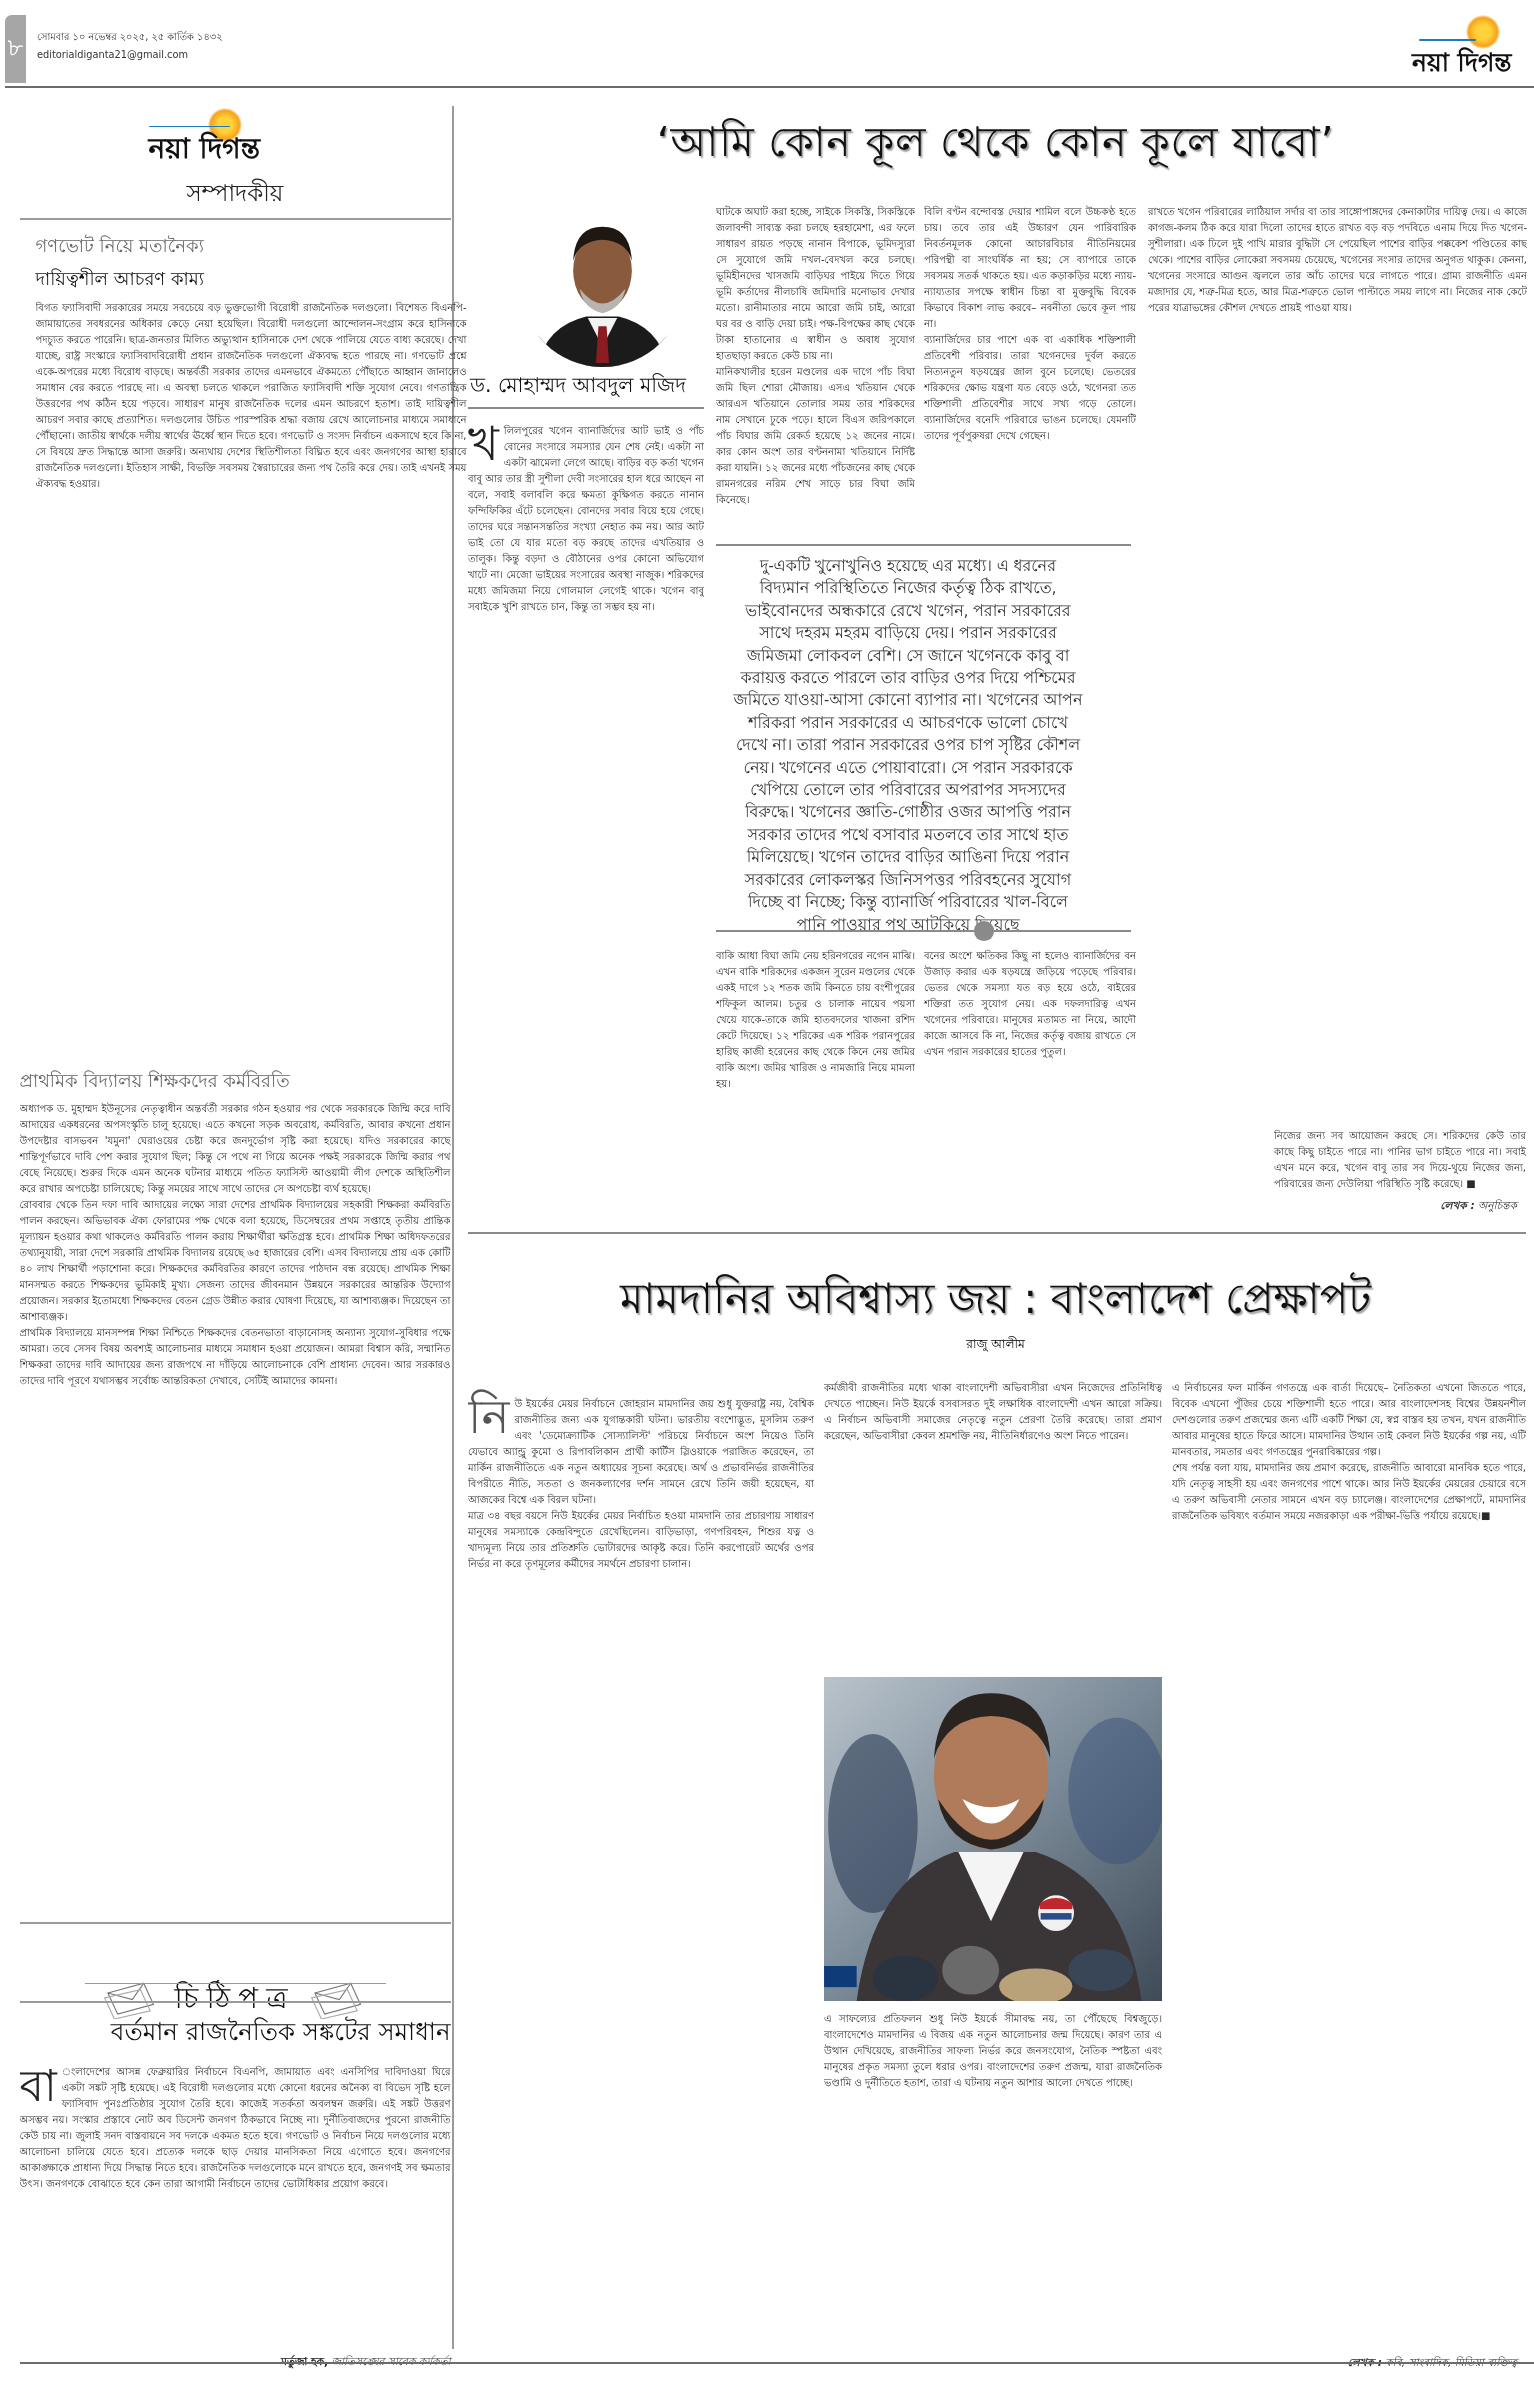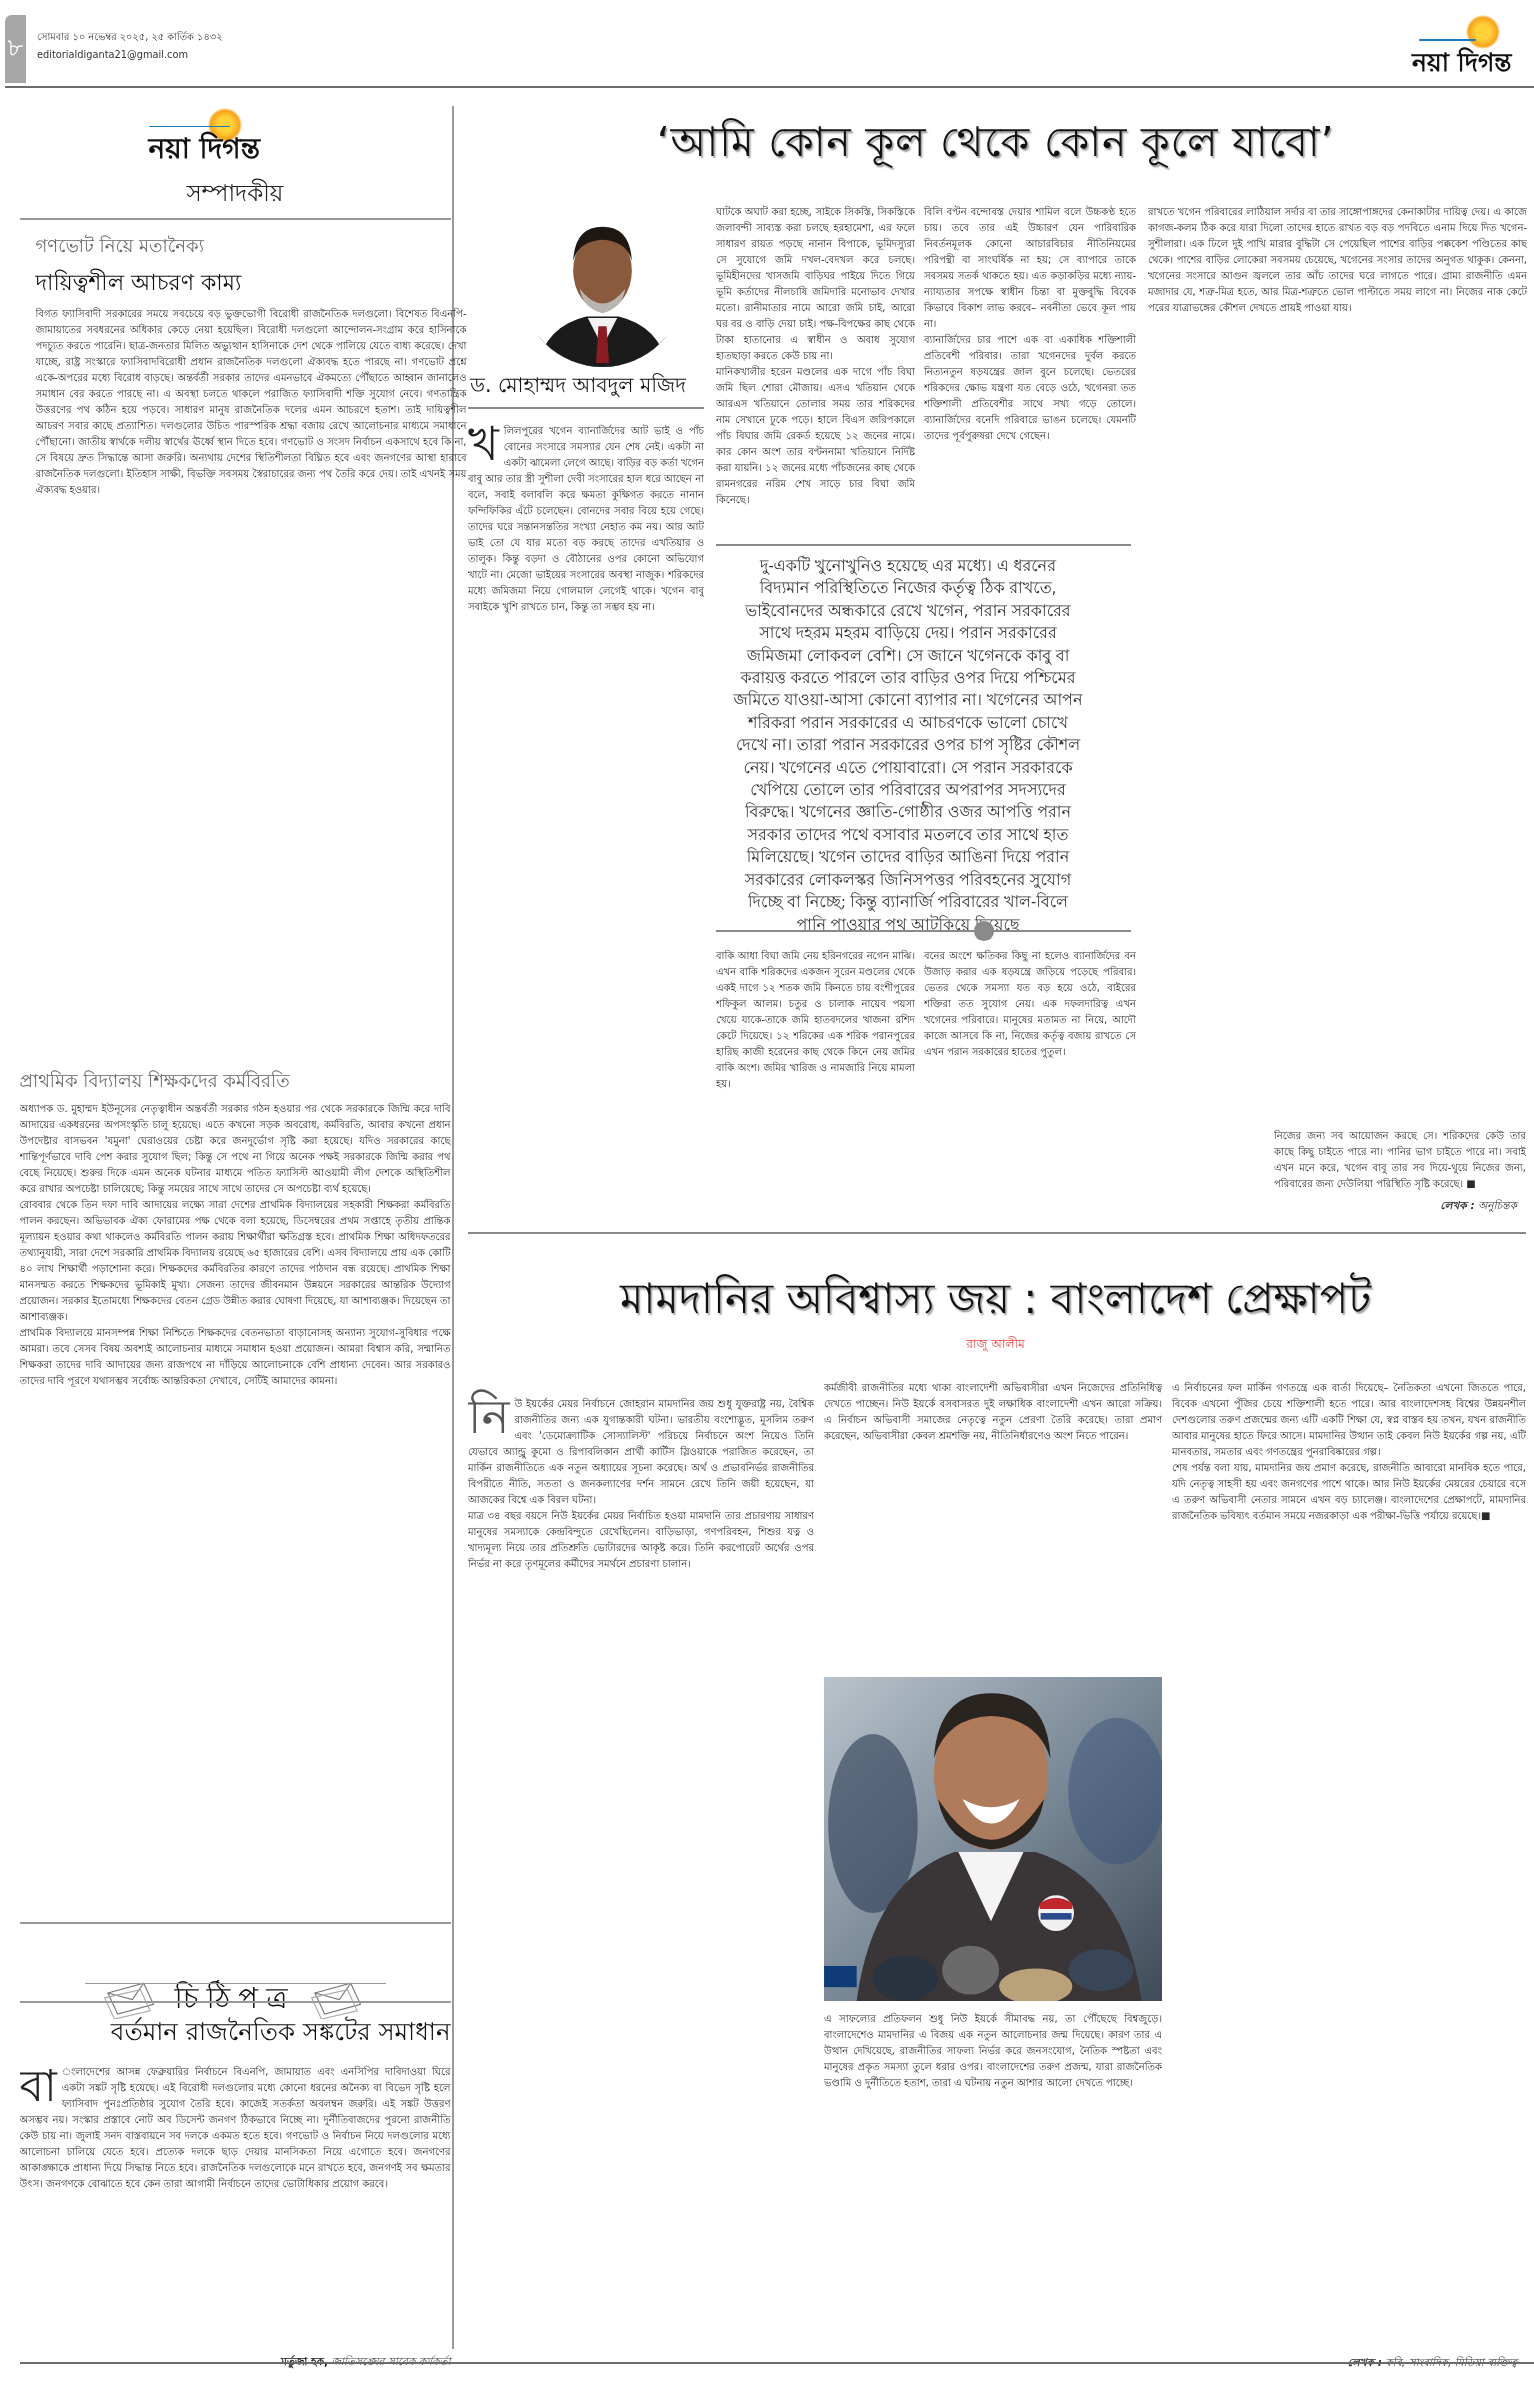--- a/index.html
+++ b/index.html
@@ -18,41 +18,41 @@
   .logo { font-family: "DejaVu Serif", serif; font-weight: bold; color: #111; position:absolute; }
   .logo .sun { position:absolute; border-radius:50%; background: radial-gradient(circle, #ffd23a 30%, #f6a31c 60%, rgba(246,163,28,0) 72%); }
   .logo .wave { position:absolute; height: 1.6px; background:#1a7bc0; border-radius: 1.6px; }
 
   
   .left-col { left: 19.5px; top: 98px; width: 431px; height: 2267px; }
   .vrule-left { left: 452px; top: 106px; width: 2.4px; height: 2243px; background: #9a9a9a; }
   .ed-title { left: 0; top: 77px; width: 431px; text-align:center; font-size: 23px; color:#222; }
   .hr { height: 1.6px; background: #9a9a9a; }
   .kicker { font-size: 18px; color:#666; }
-  .headline { font-size: 22px; color:#111; }
+  .headline { font-size: 18px; color:#111; }
 
   .drop-cap { float:left; font-size: 47px; line-height: 42px; margin-right: 4.9px; color:#222; font-family: "DejaVu Serif", serif; }
 
   
   .a1-title { left: 456px; top: 110px; width: 1079px; text-align:center; font-size: 41px; color:#111; letter-spacing: 0.8px; text-shadow: 1.6px 1.6px 1.6px #999; }
   .author-photo { left: 521px; top: 204px; width: 163px; height: 163px; border-radius: 50%; overflow:hidden; background: radial-gradient(circle at 50% 110%, #1d1d1d 40%, #fff 41%); }
   .author-name { left: 460px; top: 370px; width: 236px; font-size: 20.4px; color:#111; text-align:center; }
   .author-rule { left: 468px; top: 407px; width: 236px; height: 1.6px; background:#8a8a8a; }
 
   .pullquote { left: 733px; top: 555px; width: 350px; text-align:center; font-size: 16px; line-height: 22.4px; color:#333; font-family: "DejaVu Sans Condensed", "DejaVu Sans", sans-serif; }
   .pq-rule-top { left: 716px; top: 544px; width: 415px; height: 1.6px; background:#8a8a8a; }
   .pq-rule-bot { left: 716px; top: 930px; width: 415px; height: 1.6px; background:#8a8a8a; }
   .pq-dot { left: 974px; top: 921px; width: 19.5px; height: 19.5px; border-radius:50%; background:#8a8a8a; }
 
   .byline1 { right: 18px; top: 1198px; font-size: 10.6px; font-style: italic; color:#333; }
   .mid-rule { left: 468px; top: 1232px; width: 1058px; height: 1.6px; background:#8a8a8a; }
 
   
   .a2-title { left: 456px; top: 1266px; width: 1079px; text-align:center; font-size: 42px; color:#111; text-shadow: 1.6px 1.6px 1.6px #999; }
-  .a2-author { left: 456px; top: 1335px; width: 1079px; text-align:center; font-size: 12.2px; color:#ef4444; }
+  .a2-author { left: 456px; top: 1335px; width: 1079px; text-align:center; font-size: 12.2px; color:#000000; }
 
   .photo2 { left: 824px; top: 1677px; width: 338px; height: 324px; overflow:hidden; background: linear-gradient(160deg,#c6cdd3 0%, #8f9aa4 45%, #5b6671 100%); }
   .byline2 { right: 18px; top: 2355px; font-size: 10.6px; font-style: italic; color:#333; }
   .bottom-rule { left: 19.5px; top: 2362px; width: 1515px; height: 1.6px; background:#6b6b6b; }
 </style>
 </head>
 <body>
 
 <div class="abs page-num-box">
   <span>৮</span>

